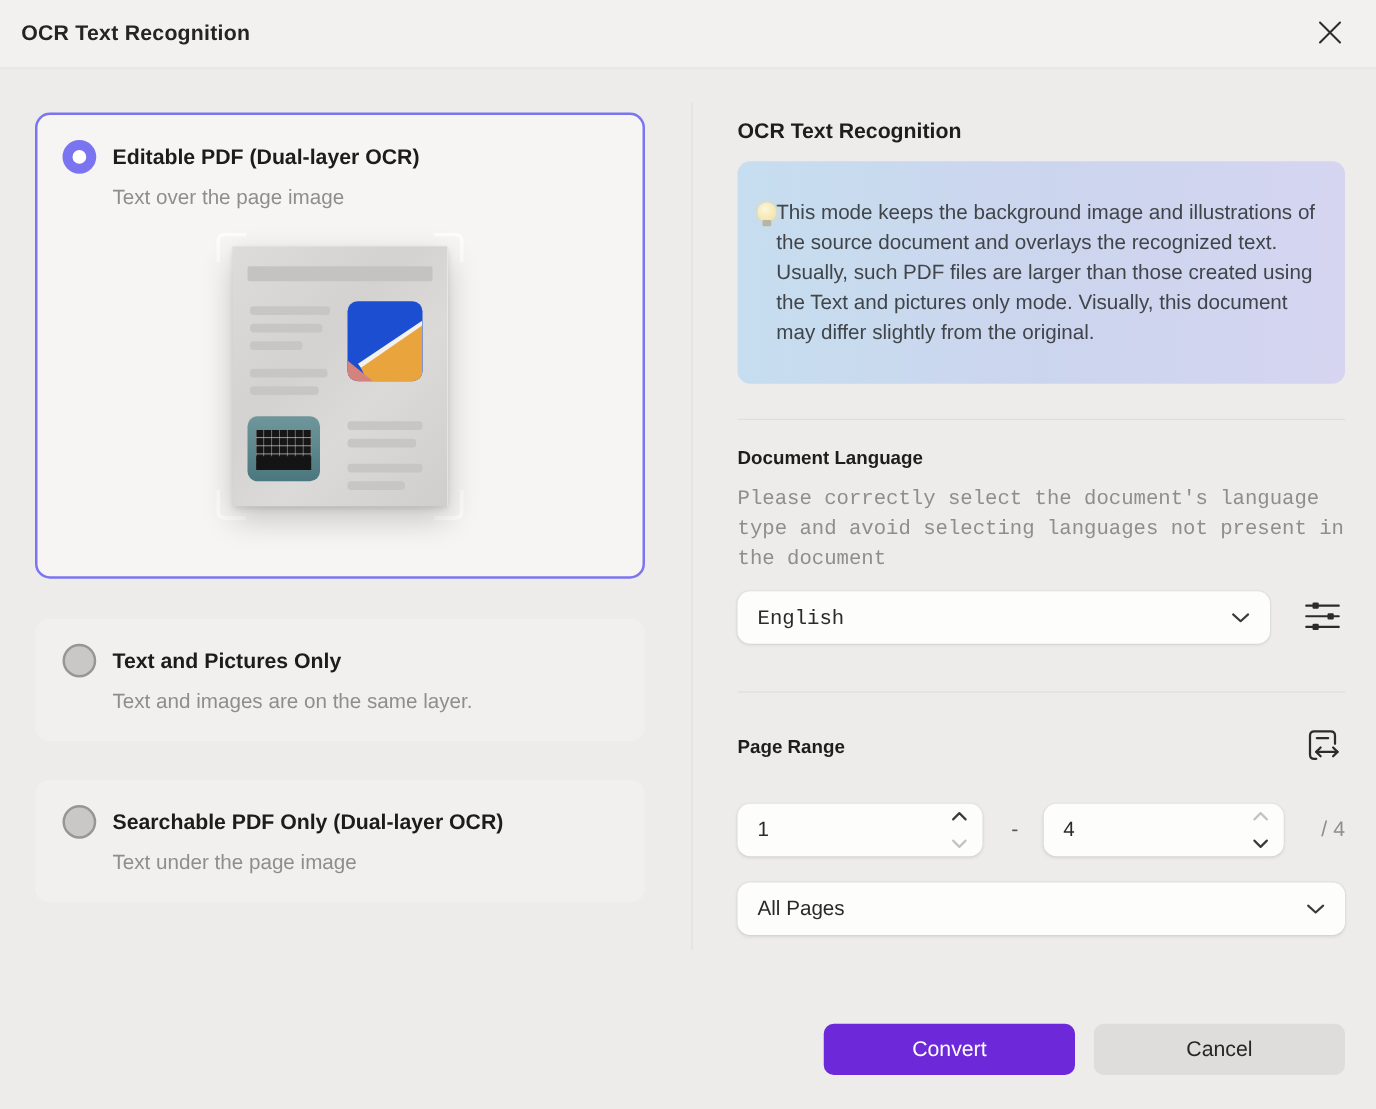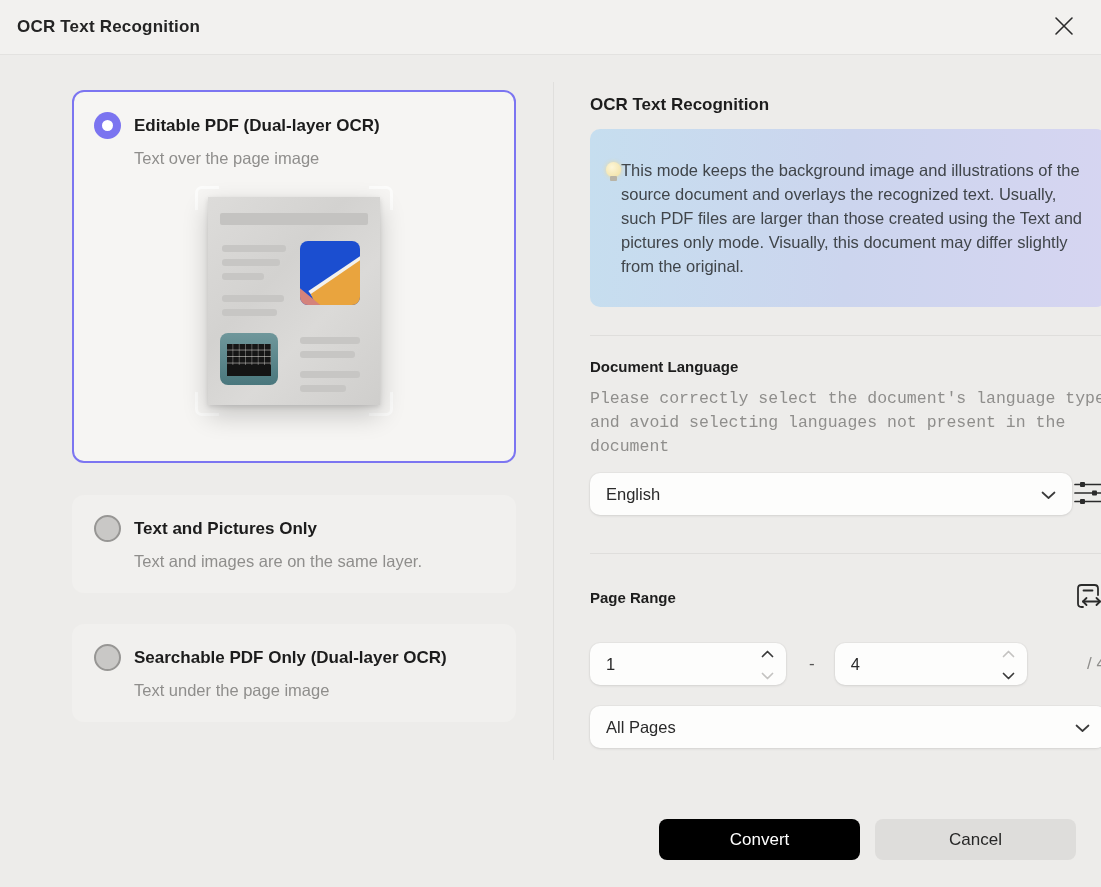--- a/index.html
+++ b/index.html
@@ -20,21 +20,21 @@
   .titlebar h1{ font-size:17px; font-weight:700; color:#242424; letter-spacing:.2px;}
   .close-btn{ margin-left:auto; width:30px; height:30px; display:flex;
     align-items:center; justify-content:center; cursor:pointer; background:none; border:none;}
   
   .content{ display:flex; padding:35px 25px 0 28px; }
   .left-col{ width:488px; flex:none; }
   .vdivider{ width:1px; background:#e0dfdd; margin-left:37px; margin-top:-8px; height:678px; flex:none;}
   .right-col{ flex:1; margin-left:36px; position:relative; }
 
   
-  .card{ border-radius:12px; background:#f1f0ee; padding:20px 22px 22px;margin-left:44px; }
+  .card{ border-radius:12px; background:#f1f0ee; padding:20px 22px 22px; }
   .card.selected{ border:2px solid #7c75f1; background:#f6f5f3; height:373px; padding:20px 20px 22px;}
   .card + .card{ margin-top:32px; }
   .opt-head{ display:flex; align-items:center; gap:13px; }
   .radio{ width:27px; height:27px; border-radius:50%; flex:none; position:relative; cursor:pointer;}
   .radio.on{ background:#7b74f0; }
   .radio.on::after{ content:""; position:absolute; width:11px; height:11px; border-radius:50%;
     background:#ffffff; left:8px; top:8px; }
   .radio.off{ background:#c9c8c6; border:2px solid #979694; }
   .opt-title{ font-size:17px; font-weight:700; color:#1c1c1c; }
   .opt-desc{ margin:10px 0 0 40px; font-size:16.5px; color:#8f8e8c; }
@@ -80,21 +80,21 @@
   .hdiv{ border:none; border-top:1px solid #dfdedc; margin-top:28px; }
   .hdiv.two{ margin-top:38px; }
   .sec-title{ font-size:15px; font-weight:700; color:#1d1d1d; margin-top:22px; }
   .sec-desc{ margin-top:12px; font-size:16.5px; line-height:24px; color:#8f8e8c;font-family:Liberation Mono, monospace; }
 
   .lang-row{ margin-top:14px; display:flex; align-items:center; }
   .select{ background:#fdfdfc; border-radius:10px; height:42px; display:flex; align-items:center;
     padding:0 16px; font-size:16.5px; color:#2a2a2a; cursor:pointer;
     box-shadow:0 1px 3px rgba(0,0,0,.09), 0 0 0 1px rgba(0,0,0,.025); }
   .select .val{ flex:1; }
-  .select-lang{ width:482px; }
+  .select-lang{ width:426px;font-family:Liberation Mono, monospace; }
   .icon-btn{ background:none; border:none; cursor:pointer; display:flex; align-items:center;
     justify-content:center; }
   .sliders-btn{ margin-left:auto; margin-right:2px; width:32px; height:32px; }
 
   .pr-row{ margin-top:24px; display:flex; align-items:center; justify-content:space-between; }
   .range-row{ margin-top:26px; display:flex; align-items:center; }
   .spin{ background:#fdfdfc; border-radius:10px; height:42px; display:flex; align-items:center;
     padding:0 12px 0 16px; box-shadow:0 1px 3px rgba(0,0,0,.09), 0 0 0 1px rgba(0,0,0,.025); }
   .spin .val{ flex:1; font-size:16.5px; color:#2a2a2a; }
   .spin-1{ width:196px; }
@@ -102,21 +102,21 @@
   .chev-col{ display:flex; flex-direction:column; gap:4px; align-items:center; cursor:pointer;}
   .dash{ margin:0 20px 0 23px; color:#555; font-size:17px; }
   .total{ margin-left:auto; color:#8f8e8c; font-size:17px; }
   .select-all{ margin-top:21px; width:100%; }
 
   
   .footer{ position:absolute; right:25px; bottom:27px; display:flex; gap:15px; }
   .btn{ width:201px; height:41px; border:none; border-radius:8px; font-size:17px;
     font-family:"Liberation Sans", sans-serif; cursor:pointer;
     display:flex; align-items:center; justify-content:center; }
-  .btn-convert{ background:#000000; color:#ffffff; }
+  .btn-convert{ background:#6d28d9; color:#ffffff; }
   .btn-cancel{ background:#dedddb; color:#262626; }
 </style>
 </head>
 <body>
 
 <div class="titlebar">
   <h1>OCR Text Recognition</h1>
   <button class="close-btn">
     <span>
       <svg width="24" height="24" viewBox="0 0 24 24">

